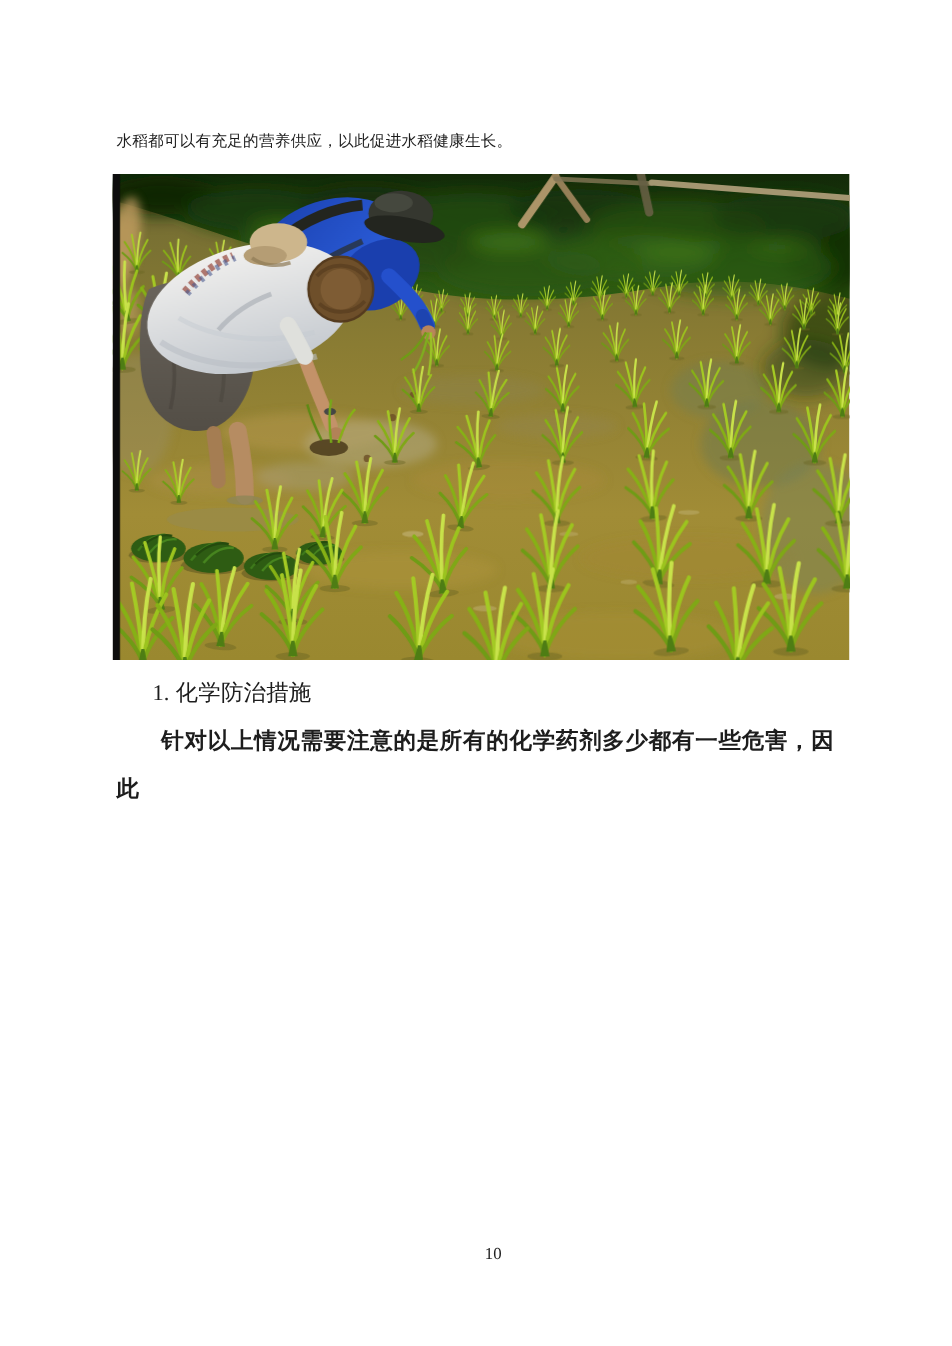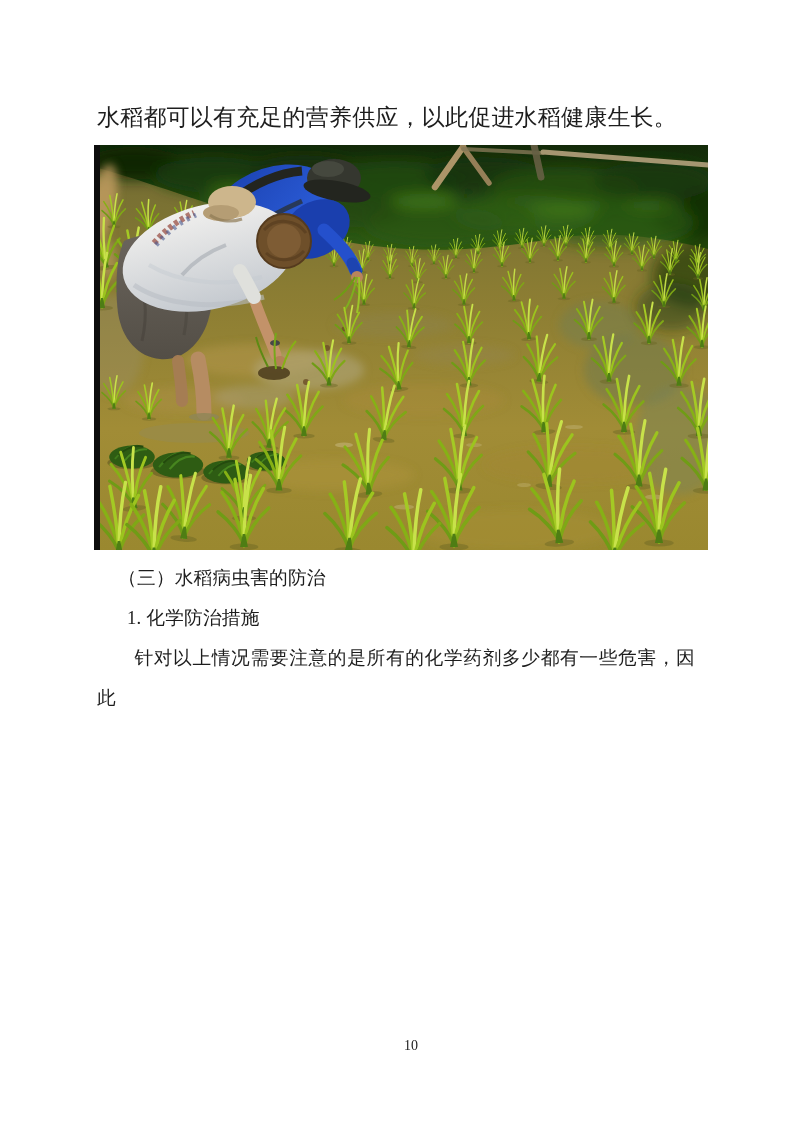--- a/index.html
+++ b/index.html
@@ -6,40 +6,40 @@
   .page{
     position:relative;
     width:793px;height:1122px;
     background:#ffffff;
     overflow:hidden;
     font-family:"Liberation Serif","DejaVu Serif",serif;
     color:#1d1d1d;
   }
   .textline{
     position:absolute;left:97px;width:600px;
-    font-size:23px;line-height:40px;
+    font-size:13px;line-height:40px;
     letter-spacing:0.2px;
   }
   .photo-frame{
     position:absolute;left:94px;top:145px;
     width:614px;height:405px;overflow:hidden;
   }
   .photo-frame svg{display:block;}
   .content-col{
     position:absolute;left:97px;top:558px;width:598px;
     font-size:18.7px;line-height:40px;letter-spacing:0.2px;
   }
   .h-sec{ text-indent:21px; height:40px; }
   .h-sub{ text-indent:30px; height:40px; }
   .para{
     margin:0;margin-top:5px;
     text-align:justify;text-align-last:left;
     text-indent:2em;
   }
-  .para.second{margin-top:0;}
+  .para.second{margin-top:0;font-weight:bold;}
   .page-num{
     position:absolute;left:0;right:0;top:1036px;
     text-align:center;font-size:14px;line-height:20px;
     font-family:"Liberation Serif","DejaVu Serif",serif;
     color:#222;
     padding-left:29px;
   }
 </style>
 </head>
 <body>
@@ -320,20 +320,19 @@
         <use href="#tuft" transform="translate(60,412) scale(1.35)"></use>
           <use href="#tuft" transform="translate(320,415) scale(1.35)"></use>
         <use href="#tuft" transform="translate(520,412) scale(1.35) rotate(6)"></use>
       </g>
 
       <rect x="0" y="0" width="6" height="405" fill="#0d0d0d"></rect>
     </svg>
   </figure>
 
   <div class="content-col">
-    <div class="h-sec">（三）水稻病虫害的防治</div>
     <div class="h-sub">1. 化学防治措施</div>
     <p class="para second">针对以上情况需要注意的是所有的化学药剂多少都有一些危害，因此</p>
   </div>
 
   <div class="page-num">10</div>
 
 </div>
 
 </body></html>

